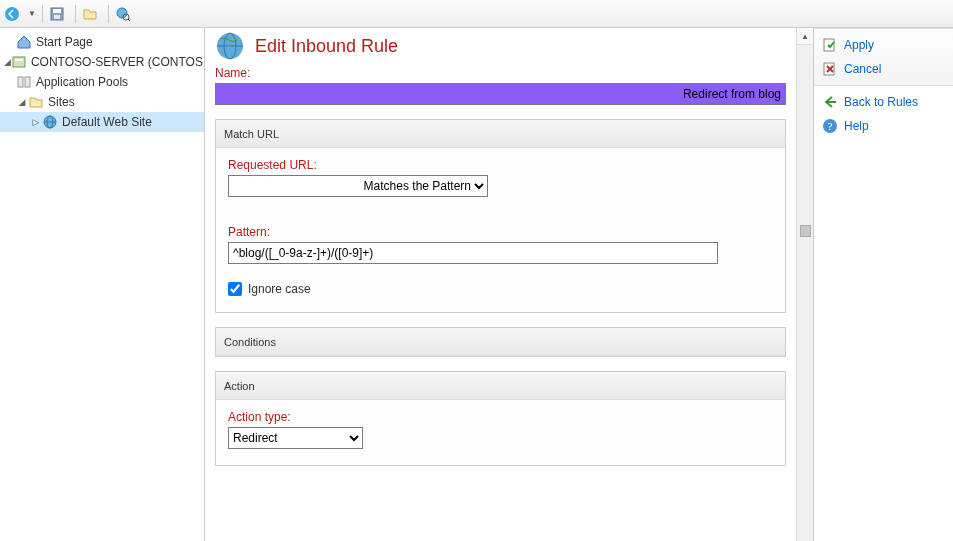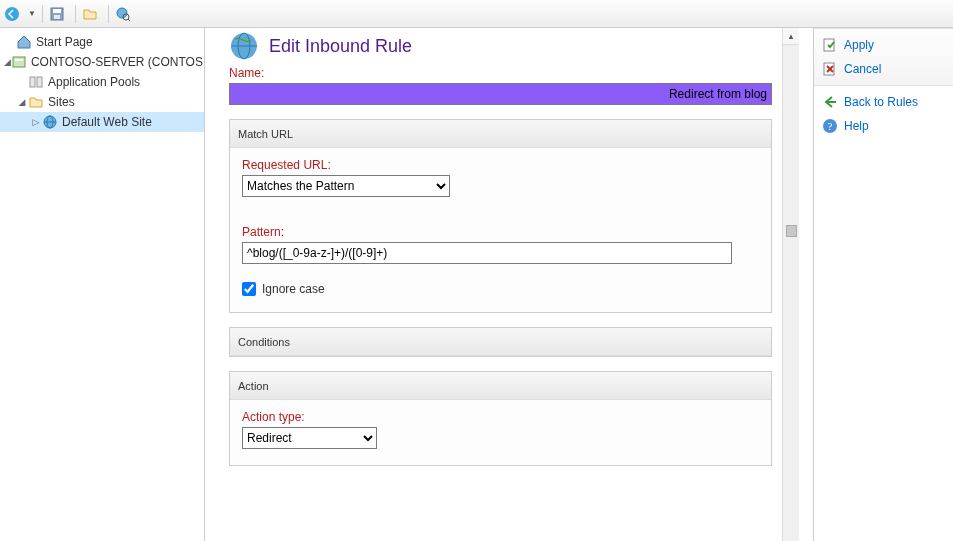--- a/index.html
+++ b/index.html
@@ -3,33 +3,33 @@
 <meta charset="utf-8">
 <style>
 * { box-sizing: border-box; margin: 0; padding: 0; }
 body { font-family: "Segoe UI", Tahoma, sans-serif; font-size: 12px; color: #333; background: #fff; }
 
 .app { display: flex; flex-direction: column; width: 953px; height: 541px; overflow: hidden; }
 
 .toolbar { height: 28px; background: linear-gradient(#fdfdfd, #ededed); border-bottom: 1px solid #ccc; display: flex; align-items: center; padding: 0 4px; gap: 4px; }
 .toolbar .sep { width: 1px; height: 18px; background: #ccc; margin: 0 2px; }
 
-.main { flex: 1; display: flex; gap: 14px; }
+.main { flex: 1; display: flex; }
 
 .left-pane { width: 205px; border-right: 1px solid #ccc; background: #fff; padding: 4px 0; overflow: hidden; }
 .tree { font-size: 12px; }
 .tree-row { display: flex; align-items: center; height: 20px; padding: 0 4px; white-space: nowrap; cursor: default; }
 .tree-row .twisty { width: 12px; text-align: center; color: #666; font-size: 9px; }
 .tree-row.selected { background: #cce8ff; }
 .tree-icon { width: 16px; height: 16px; display: inline-flex; align-items: center; justify-content: center; margin-right: 4px; }
 
 .center-pane { flex: 1; display: flex; background: #fff; position: relative; }
 .center-content { flex: 1; padding: 0 10px 10px 10px; overflow: hidden; }
 .center-header { display: flex; align-items: center; gap: 10px; height: 36px; }
-.center-title { font-size: 18px; font-weight: 400; color: #4c1d95; }
+.center-title { font-size: 18px; font-weight: 400; color: #b91c1c; }
 
 .field-label { font-size: 12px; color: #b91c1c; margin-bottom: 3px; }
 .text-input { width: 100%; height: 22px; border: 1px solid #7a7a7a; padding: 2px 4px; font-family: inherit; font-size: 12px; }
 .select { height: 22px; border: 1px solid #7a7a7a; font-family: inherit; font-size: 12px; background: #fff; }
 
 .section { margin-top: 14px; border: 1px solid #ccc; background: #fdfdfd; }
 .section-header { height: 28px; background: linear-gradient(#f7f7f7, #e8e8e8); border-bottom: 1px solid #ddd; display: flex; align-items: center; padding: 0 8px; font-size: 11px; color: #333; }
 .section-body { padding: 10px 12px 16px 12px; }
 
 .row-two { display: flex; gap: 40px; }
@@ -101,21 +101,21 @@
         <div class="tree-row" style="padding-left:4px;">
           <span class="twisty">◢</span>
           <span class="tree-icon">
               <svg width="16" height="16">
                 <rect x="2" y="3" width="12" height="10" fill="#d0e4c0" stroke="#6a9a4a"></rect>
                 <rect x="4" y="5" width="8" height="2" fill="#fff"></rect>
               </svg>
             </span>
           <span>CONTOSO-SERVER (CONTOS</span>
         </div>
-        <div class="tree-row" style="padding-left:28px;">
+        <div class="tree-row" style="padding-left:16px;">
           <span class="tree-icon">
               <svg width="16" height="16">
                 <rect x="2" y="3" width="5" height="10" fill="#e8e8e8" stroke="#999"></rect>
                 <rect x="9" y="3" width="5" height="10" fill="#e8e8e8" stroke="#999"></rect>
               </svg>
             </span>
           <span>Application Pools</span>
         </div>
         <div class="tree-row" style="padding-left:16px;">
           <span class="twisty">◢</span>
@@ -158,21 +158,21 @@
           <div class="field-label">Name:</div>
           <input class="text-input" type="text" readonly="" style="background: #8b5cf6; text-align: right;" value="Redirect from blog">
         </div>
 
         <div class="section">
           <div class="section-header">Match URL</div>
           <div class="section-body">
             <div class="row-two">
               <div class="col">
                 <div class="field-label">Requested URL:</div>
-                <select class="select" style="width:208px;">
+                <select class="select" style="width:260px;text-align:right;">
                   <option>Matches the Pattern</option>
                 </select>
               </div>
             </div>
             <div style="margin-top:28px;">
               <div class="field-label">Pattern:</div>
               <input class="text-input" type="text" style="width: 490px;" value="^blog/([_0-9a-z-]+)/([0-9]+)">
             </div>
             <div class="checkbox-row">
               <input type="checkbox" checked="" style="">

